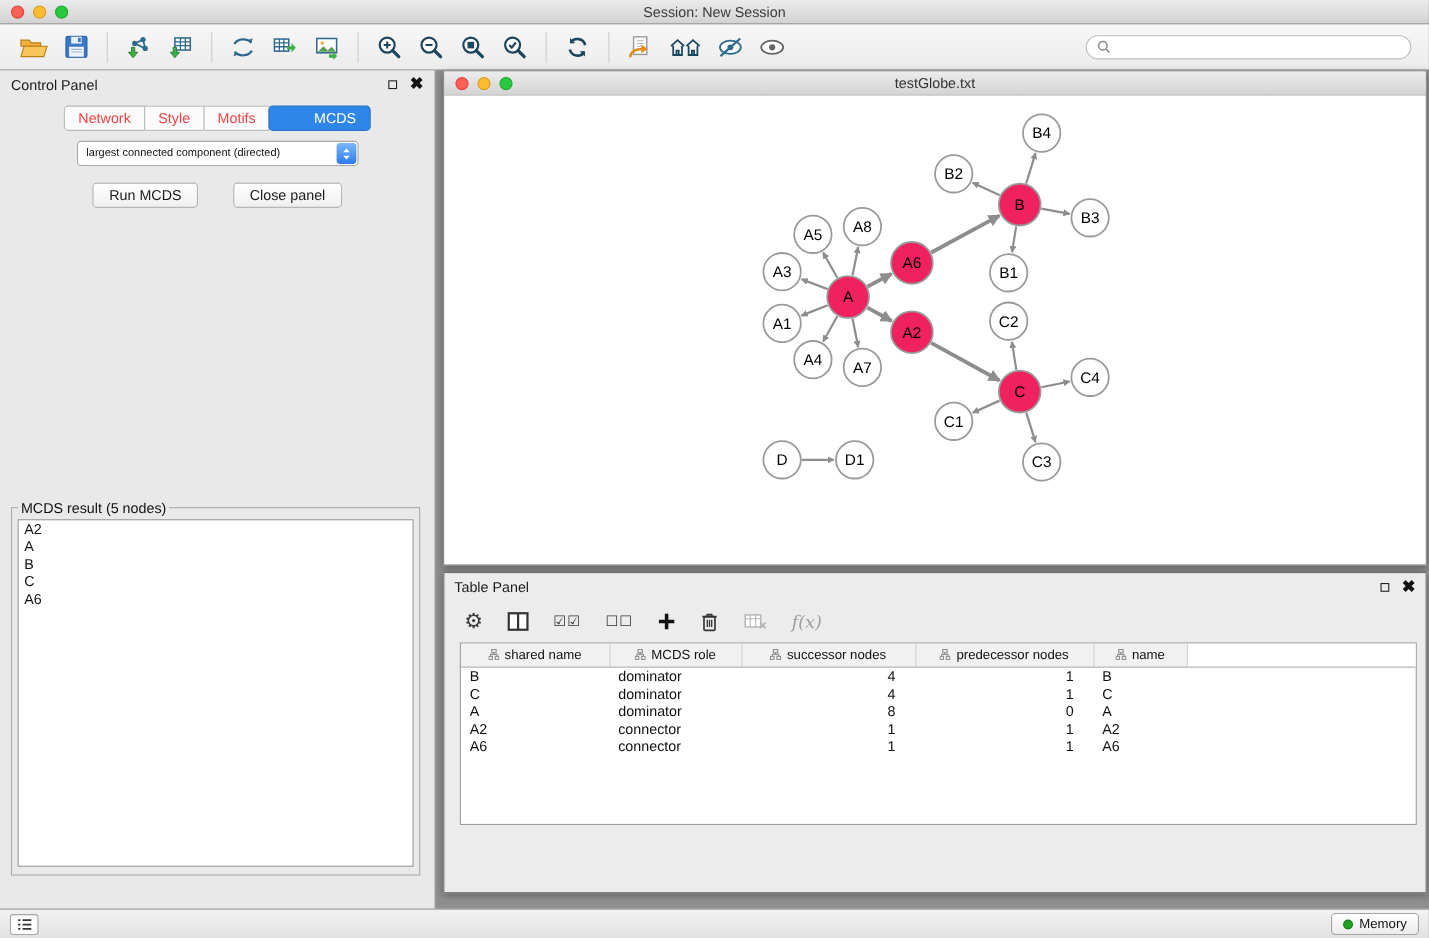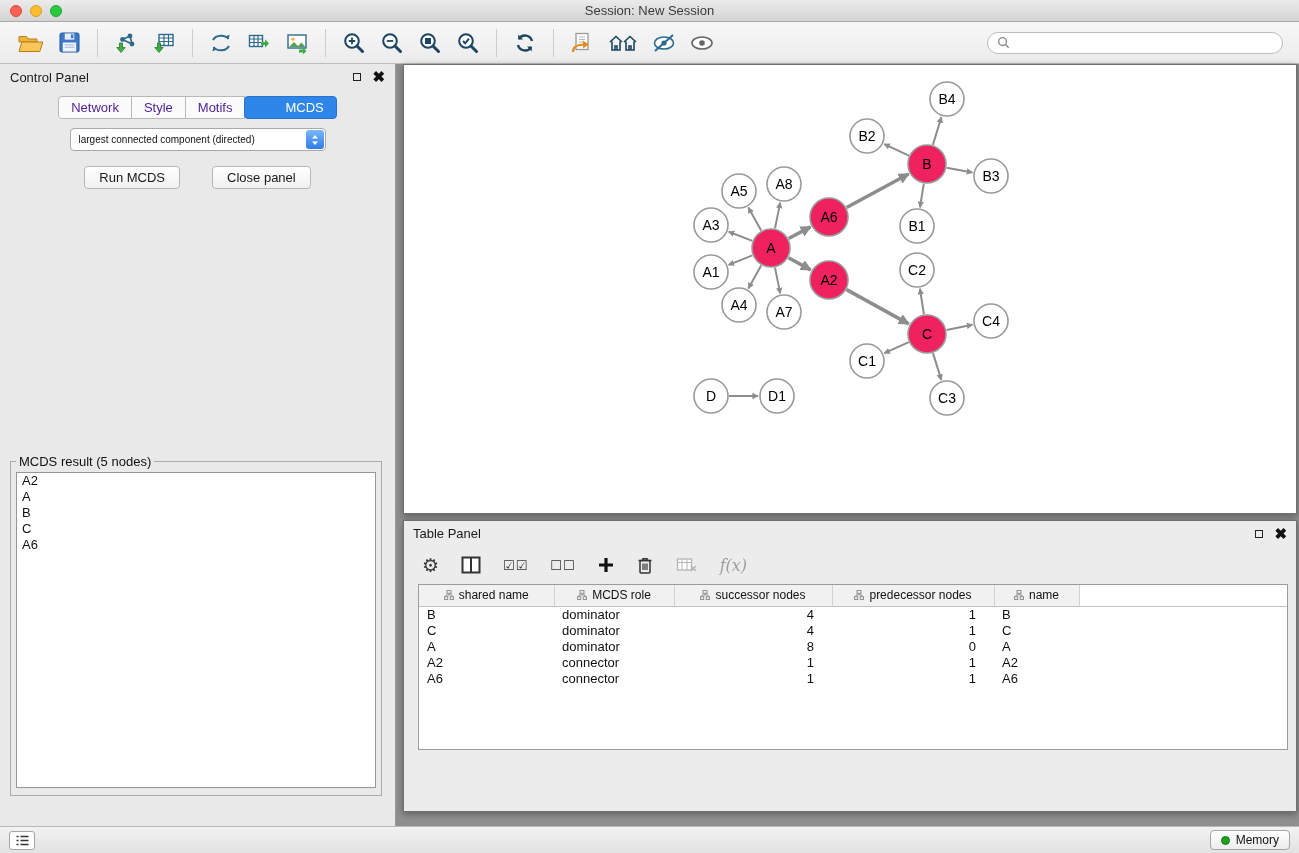--- a/index.html
+++ b/index.html
@@ -30,21 +30,21 @@
   
   .workspace { position:absolute; top:64px; bottom:27px; left:0; right:0; display:flex; }
 
   
   .control-panel { width:396px; flex:none; background:#e9e9e9; border-right:1px solid #9a9a9a; position:relative; }
   .cp-header { height:26px; display:flex; align-items:center; padding:0 10px; font-size:13px; color:#1a1a1a; }
   .panel-ctrls { margin-left:auto; display:flex; align-items:center; gap:11px; }
   .float-box { width:8px; height:8px; border:1.4px solid #222; display:inline-block; }
   .close-x { font-size:15px; font-weight:bold; color:#111; line-height:10px; }
   .tabs-row { display:flex; justify-content:center; margin-top:6px; }
-  .tab { font-size:13px; padding:3px 12px; background:#fbfbfb; border:1px solid #b9b9b9; margin-left:-1px; color:#4c1d95; }
+  .tab { font-size:13px; padding:3px 12px; background:#fbfbfb; border:1px solid #b9b9b9; margin-left:-1px; color:#ef4444; }
   .tab:first-child { border-radius:4px 0 0 4px; margin-left:0; }
   .tab:last-child { border-radius:0 4px 4px 0; }
   .tab.active { background:#2f86e9; color:#fff; border-color:#2a72cc; border-radius:4px; position:relative; z-index:1;padding-left:40px; }
   .opt-label { text-align:center; font-size:13px; margin-top:28px; color:#111; }
   .cp-select { width:256px; height:23px; margin:9px auto 0; background:#fff; border:1px solid #a9a9a9;
                border-radius:4px; display:flex; align-items:center; font-size:10px; padding-left:8px; position:relative; color:#111; }
   .stepper { position:absolute; right:1px; top:1px; bottom:1px; width:18px; border-radius:3px;
              background:linear-gradient(#7ab8fc,#2d7ce8); display:flex; align-items:center; justify-content:center; }
   .cp-buttons { display:flex; justify-content:center; gap:32px; margin-top:15px; }
   .btn { font-size:13px; padding:3px 14px; background:linear-gradient(#ffffff,#f0f0f0);
@@ -276,20 +276,28 @@
             <div class="mcds-item">B</div>
             <div class="mcds-item">C</div>
             <div class="mcds-item">A6</div>
           </div>
       </fieldset>
     </div>
 
     <div class="desktop">
 
       <div class="network-window">
+        <div class="nw-titlebar">
+          <div class="lights">
+            <span class="light l-close"></span>
+            <span class="light l-min"></span>
+            <span class="light l-zoom"></span>
+          </div>
+          <span>testGlobe.txt</span>
+        </div>
         <div class="nw-canvas">
           <svg id="graph" width="892" height="426">
             <defs>
               <marker id="arr" viewBox="0 0 8 8" refX="7" refY="4" markerWidth="3.2" markerHeight="3.2" orient="auto" markerUnits="strokeWidth">
                 <path d="M0 0L8 4L0 8z" fill="#8d8d8d"></path>
               </marker>
             </defs>
             <g id="g-edges">
                 <line x1="348.4304661822948" y1="190.42781352708207" x2="324.64105712681993" y2="199.94357714927202" stroke="#8d8d8d" stroke-width="2" marker-end="url(#arr)"></line>
                 <line x1="348.325077653959" y1="175.84127976735095" x2="324.74117622873894" y2="166.80078422101658" stroke="#8d8d8d" stroke-width="2" marker-end="url(#arr)"></line>

